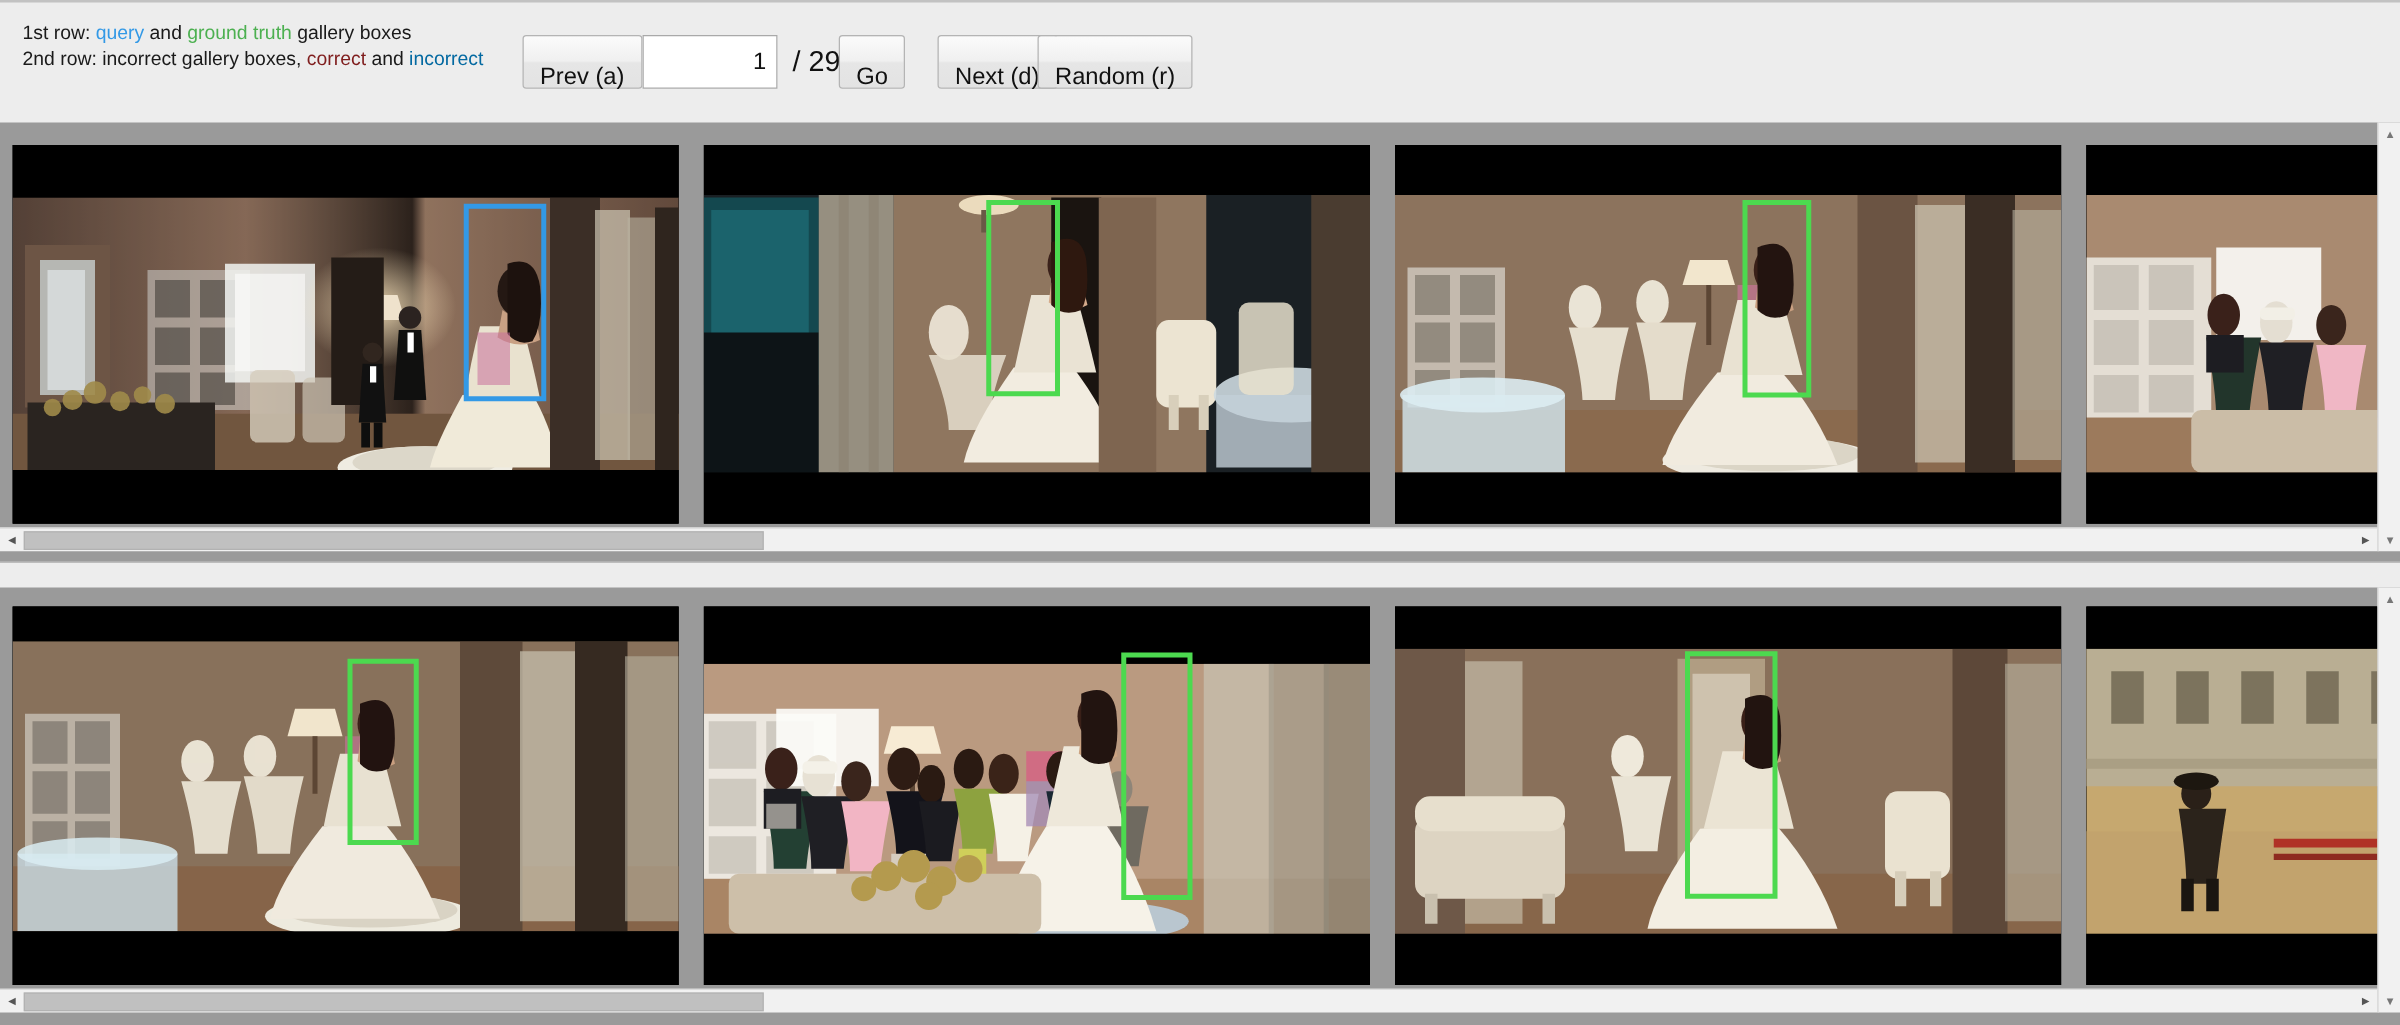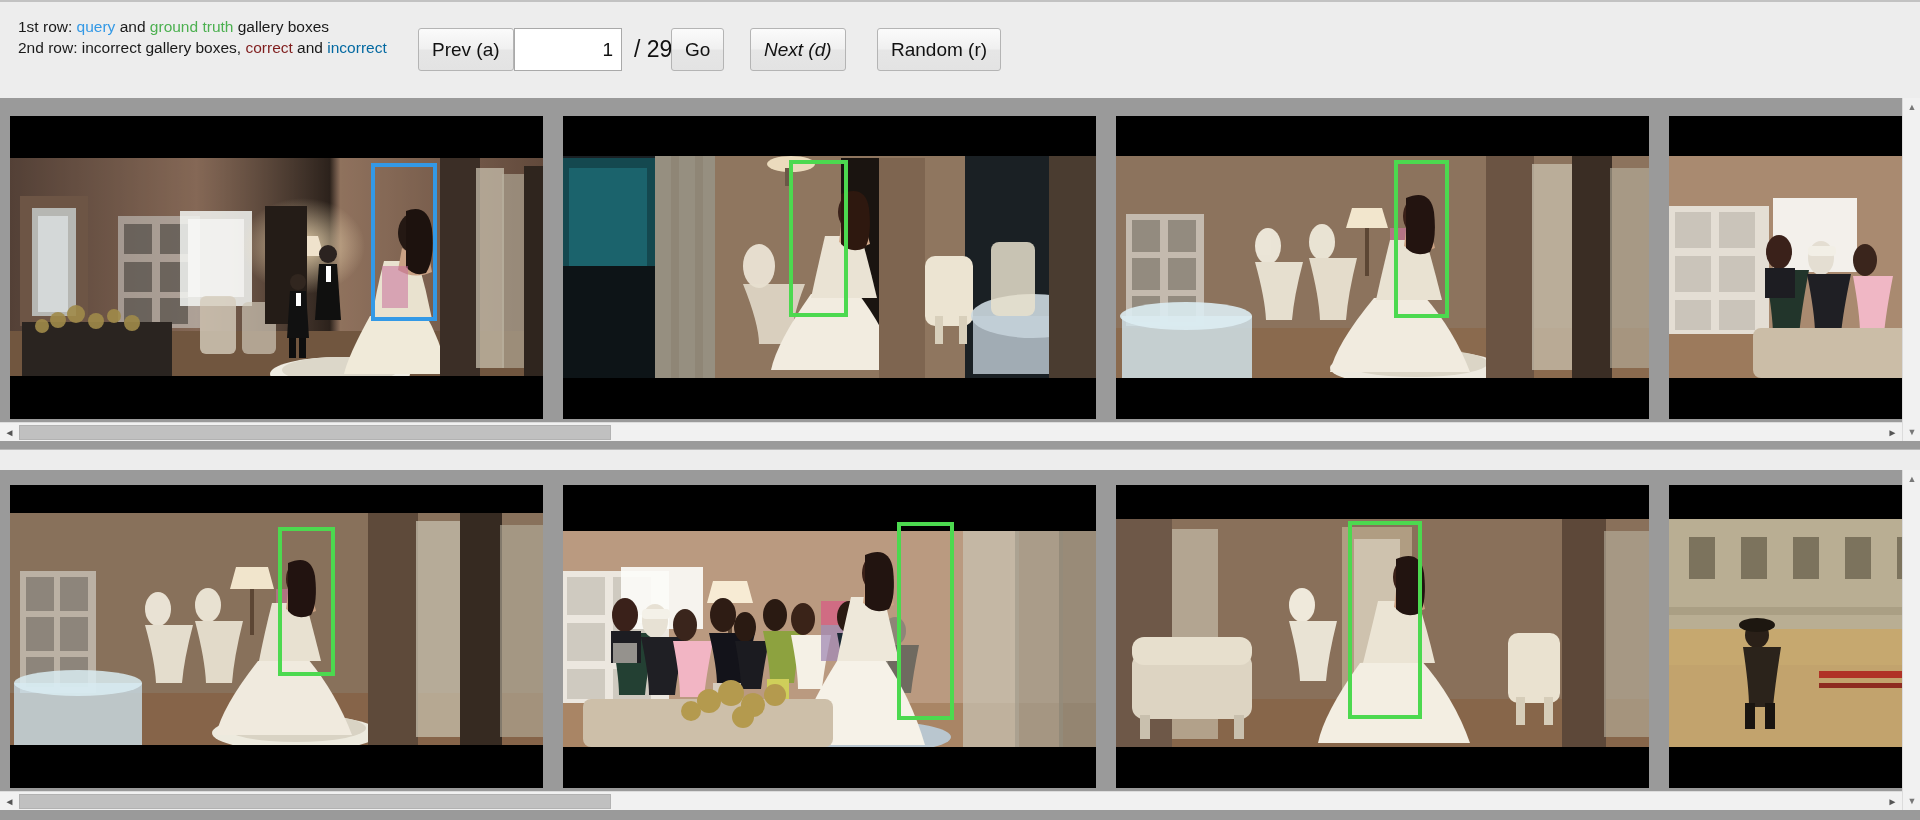--- a/index.html
+++ b/index.html
@@ -36,21 +36,21 @@
 
   .btn {
     background: linear-gradient(to bottom, #fbfbfb 0%, #f0f0f0 48%, #e6e6e6 52%, #e3e3e3 100%);
     border: 1px solid #b4b4b4;
     border-radius: 3px;
     font-family: "Liberation Sans", sans-serif;
     font-size: 19px;
     color: #111;
     cursor: pointer;
     height: 43px;
-    padding: 0 13px;
+    padding: 12px 13px;
     line-height: 41px;
     white-space: nowrap;
   }
 
   #prev-btn   { position: absolute; left: 418px; top: 26px; }
   #page-input {
     position: absolute; left: 514px; top: 26px;
     width: 108px; height: 43px;
     border: 1px solid #a9a9a9;
     background: #ffffff;
@@ -60,22 +60,22 @@
     text-align: right;
     padding: 0 8px;
   }
   #page-total {
     position: absolute; left: 634px; top: 26px;
     height: 43px; line-height: 43px;
     font-size: 23px; color: #111;
     white-space: nowrap;
   }
   #go-btn     { position: absolute; left: 671px; top: 26px; }
-  #next-btn   { position: absolute; left: 750px; top: 26px; font-style: italic; }
-  #random-btn { position: absolute; left: 877px; top: 26px; }
+  #next-btn   { position: absolute; left: 750px; top: 26px; }
+  #random-btn { position: absolute; left: 830px; top: 26px; }
 
   
   .row-wrap {
     position: absolute;
     left: 0;
     width: 1920px;
     background: #9a9a9a;
   }
   #row1 { top: 98px;  height: 352px; }
   #row2 { top: 470px; height: 350px; }

